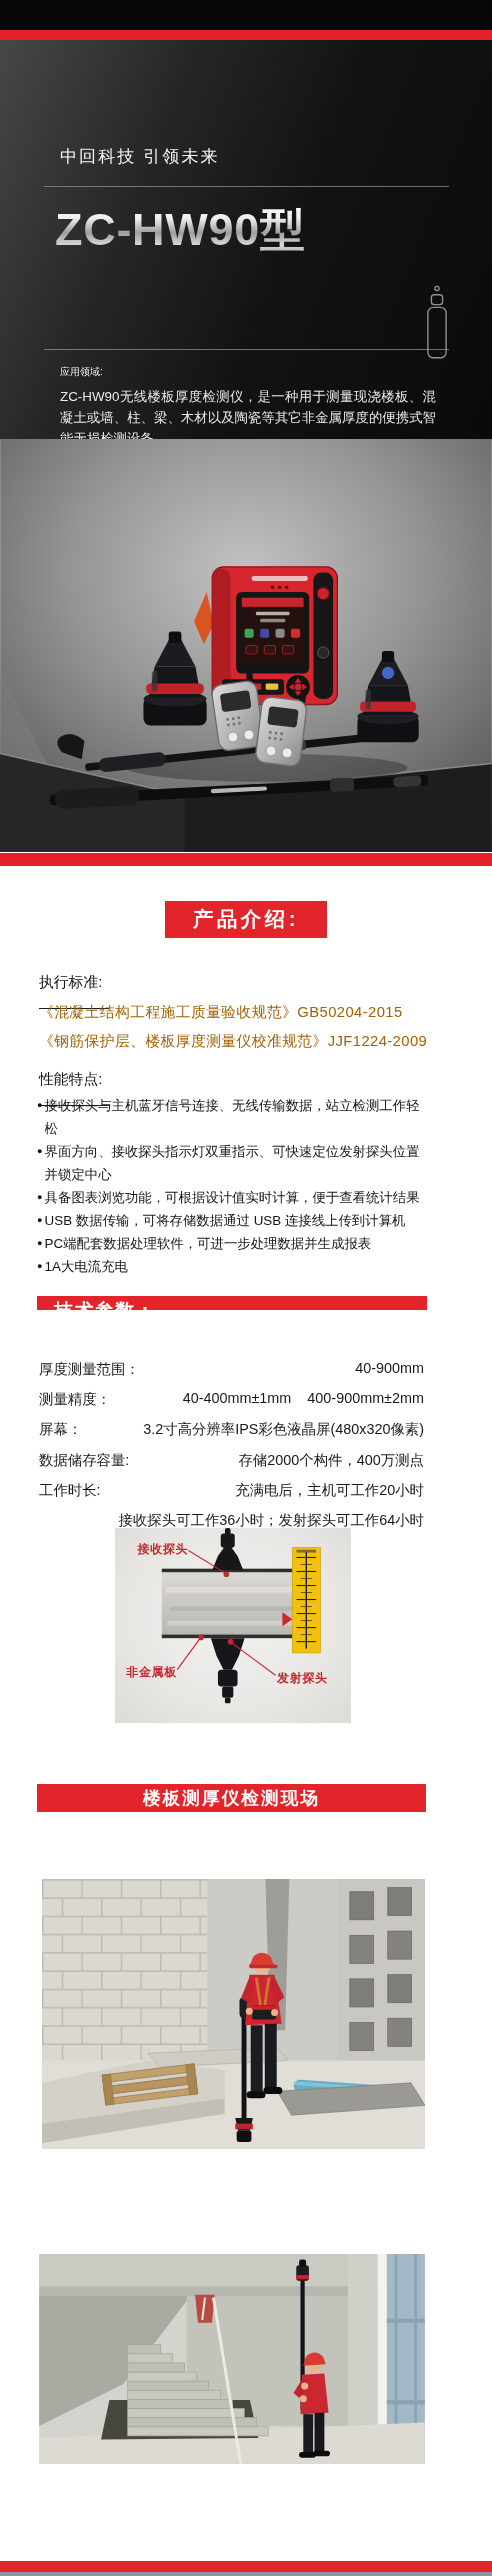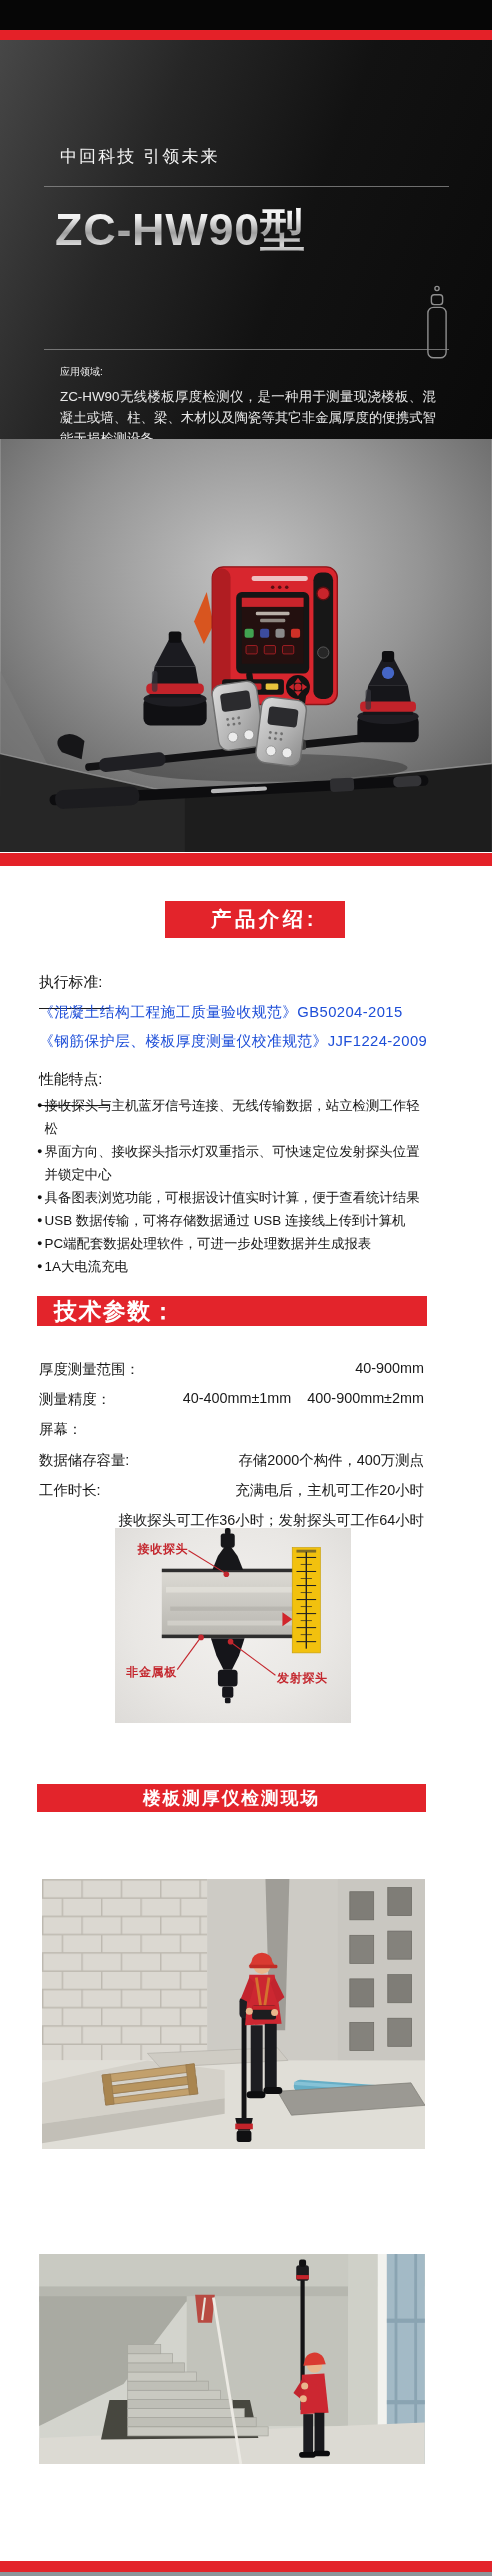--- a/index.html
+++ b/index.html
@@ -23,32 +23,32 @@
   .applabel{position:absolute;left:60px;top:325px;font-size:10px;color:#f0f0f0;}
   .apptext{position:absolute;left:60px;top:346px;width:376px;margin:0;font-size:13.4px;line-height:21px;color:#e9e9e9;text-align:justify;}
   .bottle-icon{position:absolute;left:425px;top:245px;}
 
   
   .photo-hero{left:0;top:439px;width:492px;height:413px;}
   .redband{left:0;top:853px;width:492px;height:13.4px;background:#e42128;}
 
   
   .intro-btn{left:165px;top:901px;width:162px;height:37px;background:#e3242b;color:#ffffff;
-             font-size:20.4px;font-weight:bold;letter-spacing:3.5px;text-align:center;line-height:37px;padding-left:18px;}
+             font-size:20.4px;font-weight:bold;letter-spacing:3.5px;text-align:center;line-height:37px;}
   .underlined{display:inline-block;border-bottom:1.4px solid #1c1c1c;padding-right:7px;padding-bottom:16px;}
   .std-title{left:39px;top:973px;font-size:14.8px;font-weight:500;color:#141414;}
-  .std-line{left:39px;font-size:14.8px;color:#1d4ed8;letter-spacing:0.4px;}
+  .std-line{left:39px;font-size:14.8px;color:#a16207;letter-spacing:0.4px;}
   .std-0{top:1003px;} .std-1{top:1032px;}
   .feat-title{left:39px;top:1070px;font-size:14.8px;font-weight:500;color:#141414;}
   .features{left:37px;top:1094px;width:394px;margin:0;padding:0;list-style:none;}
   .features li{display:flex;align-items:flex-start;}
   .features .dot{font-size:9.1px;line-height:23px;color:#111;margin-right:2.1px;flex:0 0 auto;}
   .features .ftext{font-size:13.4px;line-height:23px;color:#151515;}
-  .tech-banner{left:37px;top:1296px;width:373px;height:30px;background:#e3242b;color:#ffffff;
-               font-size:23px;font-weight:bold;letter-spacing:1.4px;line-height:30px;padding-left:17px;}
+  .tech-banner{left:37px;top:1296px;width:373px;height:14px;background:#e3242b;color:#ffffff;
+               font-size:19px;font-weight:bold;letter-spacing:1.4px;line-height:30px;padding-left:17px;}
   .specs{left:39px;top:1360px;width:385px;}
   .srow{display:flex;justify-content:space-between;margin-bottom:11.2px;}
   .slabel{font-size:14.4px;font-weight:500;color:#1a1a1a;white-space:nowrap;}
   .svalue{font-size:14.4px;font-weight:500;color:#1a1a1a;white-space:pre;text-align:right;}
 
   
   .diagram{left:115px;top:1528px;width:236px;height:195px;
            background:radial-gradient(ellipse at 50% 45%,#f3f1ef 0%,#e9e7e4 60%,#dddbd8 100%);}
   .dlabel{position:absolute;font-size:12px;font-weight:bold;color:#c4272e;letter-spacing:0.7px;}
 
@@ -234,20 +234,21 @@
     <div class="srow">
         <span class="slabel">厚度测量范围：</span>
         <span class="svalue">40-900mm</span>
       </div>
     <div class="srow">
         <span class="slabel">测量精度：</span>
         <span class="svalue">40-400mm±1mm    400-900mm±2mm</span>
       </div>
     <div class="srow">
         <span class="slabel">屏幕：</span>
+        <span class="svalue">3.2寸高分辨率IPS彩色液晶屏(480x320像素)</span>
       </div>
     <div class="srow">
         <span class="slabel">数据储存容量:</span>
         <span class="svalue">存储2000个构件，400万测点</span>
       </div>
     <div class="srow">
         <span class="slabel">工作时长:</span>
         <span class="svalue">充满电后，主机可工作20小时</span>
       </div>
     <div class="srow">

